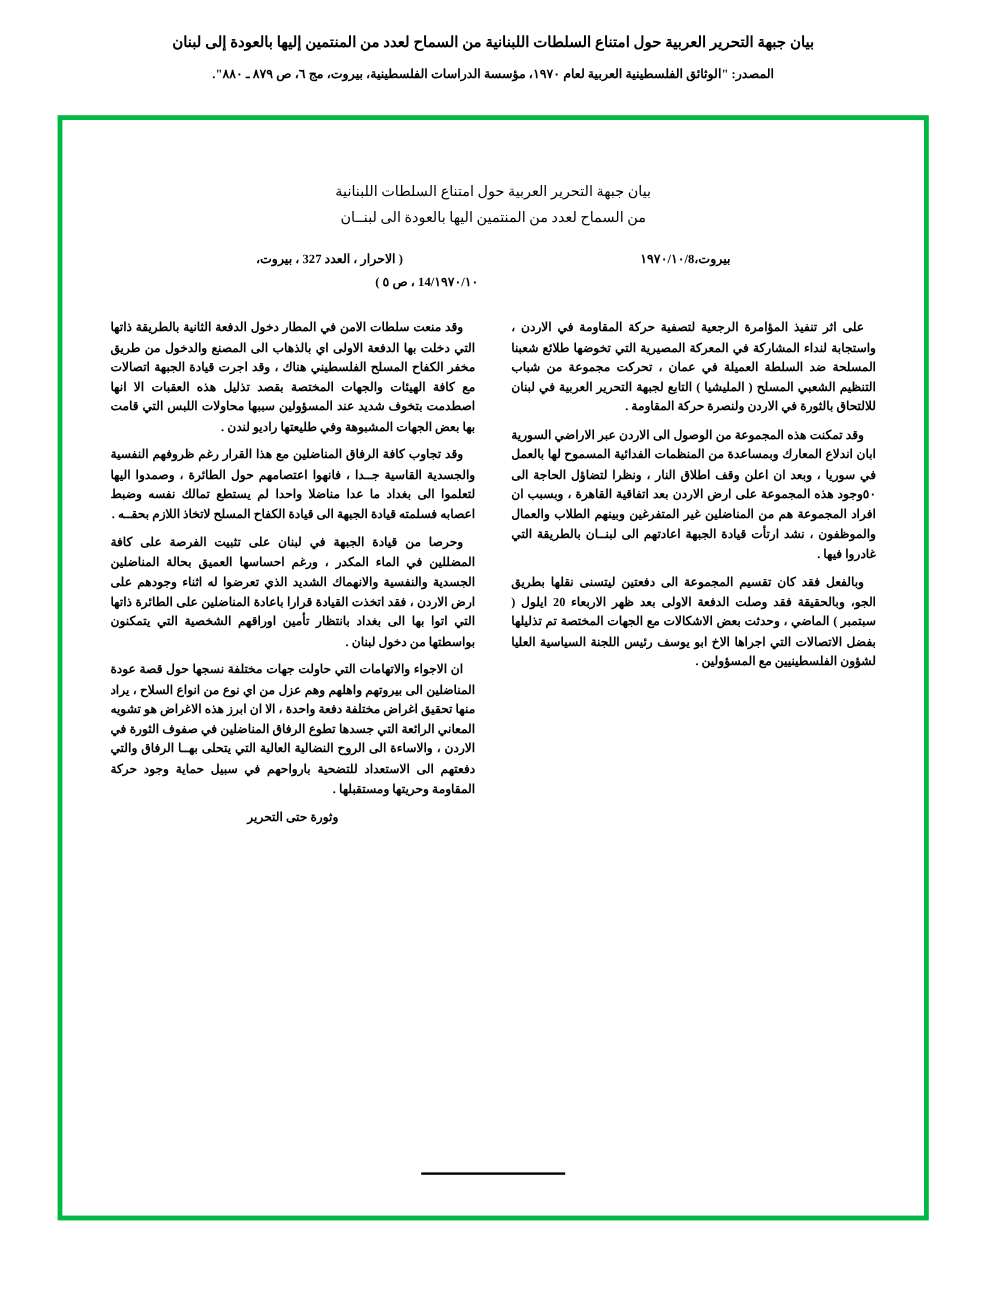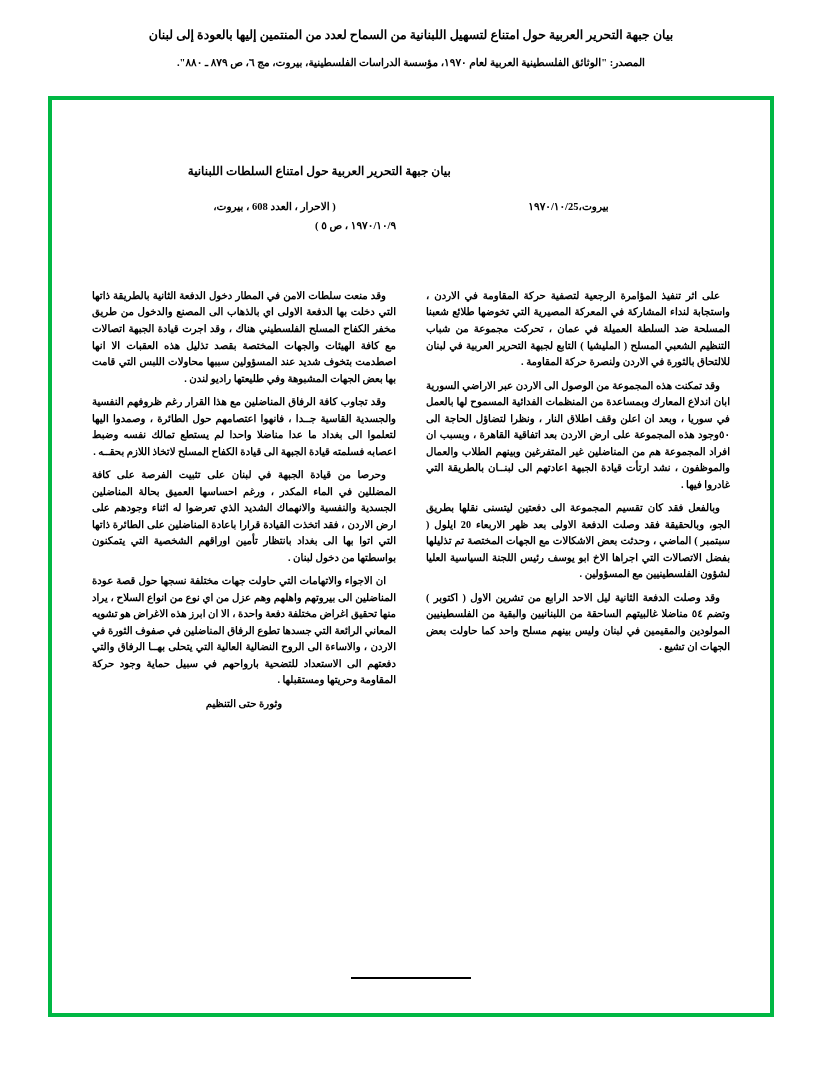--- a/index.html
+++ b/index.html
@@ -55,25 +55,25 @@
 
   .frame-inner {
     position: absolute;
     top: 0; right: 0; left: 0; bottom: 0;
     padding: 44px 40px 18px 40px;
     box-sizing: border-box;
   }
 
   
   .inner-title {
-    text-align: left;
+    text-align: center;
     font-size: 12px;
-    font-weight: bold;
+    font-weight: normal;
     line-height: 1.85;
-    margin: 16px auto 16px auto;
+    margin: 4px auto 16px auto;
     width: 70%;
   }
   .inner-title div { white-space: nowrap; }
 
   
   .dateline {
     font-size: 10.5px;
     font-weight: bold;
     line-height: 1.8;
     text-align: center;
@@ -97,21 +97,20 @@
     direction: rtl;
     gap: 30px;
     font-size: 10.2px;
     line-height: 1.62;
     font-weight: bold;
   }
   .col {
     flex: 1 1 0;
     text-align: justify;
     text-justify: inter-word;
-    margin-top: 32px;
   }
   .col p {
     margin: 0 0 7px 0;
     text-indent: 10px;
   }
   .col p.center { text-align: center; text-indent: 0; }
 
   
   .bottom-rule {
     position: absolute;
@@ -126,54 +125,54 @@
     height: 2px;
     background: #000;
   }
 </style>
 </head>
 <body>
 
 <div class="page">
 
   <div class="doc-header">
-    <div class="main-title">بيان جبهة التحرير العربية حول امتناع لتسهيل اللبنانية من السماح لعدد من المنتمين إليها بالعودة إلى لبنان</div>
+    <div class="main-title">بيان جبهة التحرير العربية حول امتناع السلطات اللبنانية من السماح لعدد من المنتمين إليها بالعودة إلى لبنان</div>
     <div class="source-line">المصدر: "الوثائق الفلسطينية العربية لعام ١٩٧٠، مؤسسة الدراسات الفلسطينية، بيروت، مج ٦، ص ٨٧٩ ـ ٨٨٠".</div>
   </div>
 
   <div class="frame">
     <div class="frame-inner">
 
       <div class="inner-title">
         <div>بيان جبهة التحرير العربية حول امتناع السلطات اللبنانية</div>
+        <div>من السماح لعدد من المنتمين اليها بالعودة الى لبنــان</div>
       </div>
 
       <div class="dateline">
         <div class="row1">
-          <span>بيروت،١٩٧٠/١٠/25</span>
-          <span>( الاحرار ، العدد 608 ، بيروت،</span>
+          <span>بيروت،١٩٧٠/١٠/8</span>
+          <span>( الاحرار ، العدد 327 ، بيروت،</span>
         </div>
-        <div class="row2">١٩٧٠/١٠/٩ ، ص ٥ )</div>
+        <div class="row2">١٩٧٠/١٠/14 ، ص ٥ )</div>
       </div>
 
       <div class="columns">
 
         <div class="col">
           <p>على اثر تنفيذ المؤامرة الرجعية لتصفية حركة المقاومة في الاردن ، واستجابة لنداء المشاركة في المعركة المصيرية التي تخوضها طلائع شعبنا المسلحة ضد السلطة العميلة في عمان ، تحركت مجموعة من شباب التنظيم الشعبي المسلح ( المليشيا ) التابع لجبهة التحرير العربية في لبنان للالتحاق بالثورة في الاردن ولنصرة حركة المقاومة .</p>
           <p>وقد تمكنت هذه المجموعة من الوصول الى الاردن عبر الاراضي السورية ابان اندلاع المعارك وبمساعدة من المنظمات الفدائية المسموح لها بالعمل في سوريا ، وبعد ان اعلن وقف اطلاق النار ، ونظرا لتضاؤل الحاجة الى ٥٠وجود هذه المجموعة على ارض الاردن بعد اتفاقية القاهرة ، وبسبب ان افراد المجموعة هم من المناضلين غير المتفرغين وبينهم الطلاب والعمال والموظفون ، نشد ارتأت قيادة الجبهة اعادتهم الى لبنــان بالطريقة التي غادروا فيها .</p>
           <p>وبالفعل فقد كان تقسيم المجموعة الى دفعتين ليتسنى نقلها بطريق الجو، وبالحقيقة فقد وصلت الدفعة الاولى بعد ظهر الاربعاء 20 ايلول ( سبتمبر ) الماضي ، وحدثت بعض الاشكالات مع الجهات المختصة تم تذليلها بفضل الاتصالات التي اجراها الاخ ابو يوسف رئيس اللجنة السياسية العليا لشؤون الفلسطينيين مع المسؤولين .</p>
-          <p>وقد وصلت الدفعة الثانية ليل الاحد الرابع من تشرين الاول ( اكتوبر ) وتضم ٥٤ مناضلا غالبيتهم الساحقة من اللبنانيين والبقية من الفلسطينيين المولودين والمقيمين في لبنان وليس بينهم مسلح واحد كما حاولت بعض الجهات ان تشيع .</p>
         </div>
 
         <div class="col">
           <p>وقد منعت سلطات الامن في المطار دخول الدفعة الثانية بالطريقة ذاتها التي دخلت بها الدفعة الاولى اي بالذهاب الى المصنع والدخول من طريق مخفر الكفاح المسلح الفلسطيني هناك ، وقد اجرت قيادة الجبهة اتصالات مع كافة الهيئات والجهات المختصة بقصد تذليل هذه العقبات الا انها اصطدمت بتخوف شديد عند المسؤولين سببها محاولات اللبس التي قامت بها بعض الجهات المشبوهة وفي طليعتها راديو لندن .</p>
           <p>وقد تجاوب كافة الرفاق المناضلين مع هذا القرار رغم ظروفهم النفسية والجسدية القاسية جــدا ، فانهوا اعتصامهم حول الطائرة ، وصمدوا اليها لتعلموا الى بغداد ما عدا مناضلا واحدا لم يستطع تمالك نفسه وضبط اعصابه فسلمته قيادة الجبهة الى قيادة الكفاح المسلح لاتخاذ اللازم بحقــه .</p>
           <p>وحرصا من قيادة الجبهة في لبنان على تثبيت الفرصة على كافة المضللين في الماء المكدر ، ورغم احساسها العميق بحالة المناضلين الجسدية والنفسية والانهماك الشديد الذي تعرضوا له اثناء وجودهم على ارض الاردن ، فقد اتخذت القيادة قرارا باعادة المناضلين على الطائرة ذاتها التي اتوا بها الى بغداد بانتظار تأمين اوراقهم الشخصية التي يتمكنون بواسطتها من دخول لبنان .</p>
           <p>ان الاجواء والاتهامات التي حاولت جهات مختلفة نسجها حول قصة عودة المناضلين الى بيروتهم واهلهم وهم عزل من اي نوع من انواع السلاح ، يراد منها تحقيق اغراض مختلفة دفعة واحدة ، الا ان ابرز هذه الاغراض هو تشويه المعاني الرائعة التي جسدها تطوع الرفاق المناضلين في صفوف الثورة في الاردن ، والاساءة الى الروح النضالية العالية التي يتحلى بهــا الرفاق والتي دفعتهم الى الاستعداد للتضحية بارواحهم في سبيل حماية وجود حركة المقاومة وحريتها ومستقبلها .</p>
-          <p class="center">وثورة حتى التنظيم</p>
+          <p class="center">وثورة حتى التحرير</p>
         </div>
 
       </div>
 
       <div class="bottom-rule">
         <div class="line"></div>
       </div>
 
     </div>
   </div>

